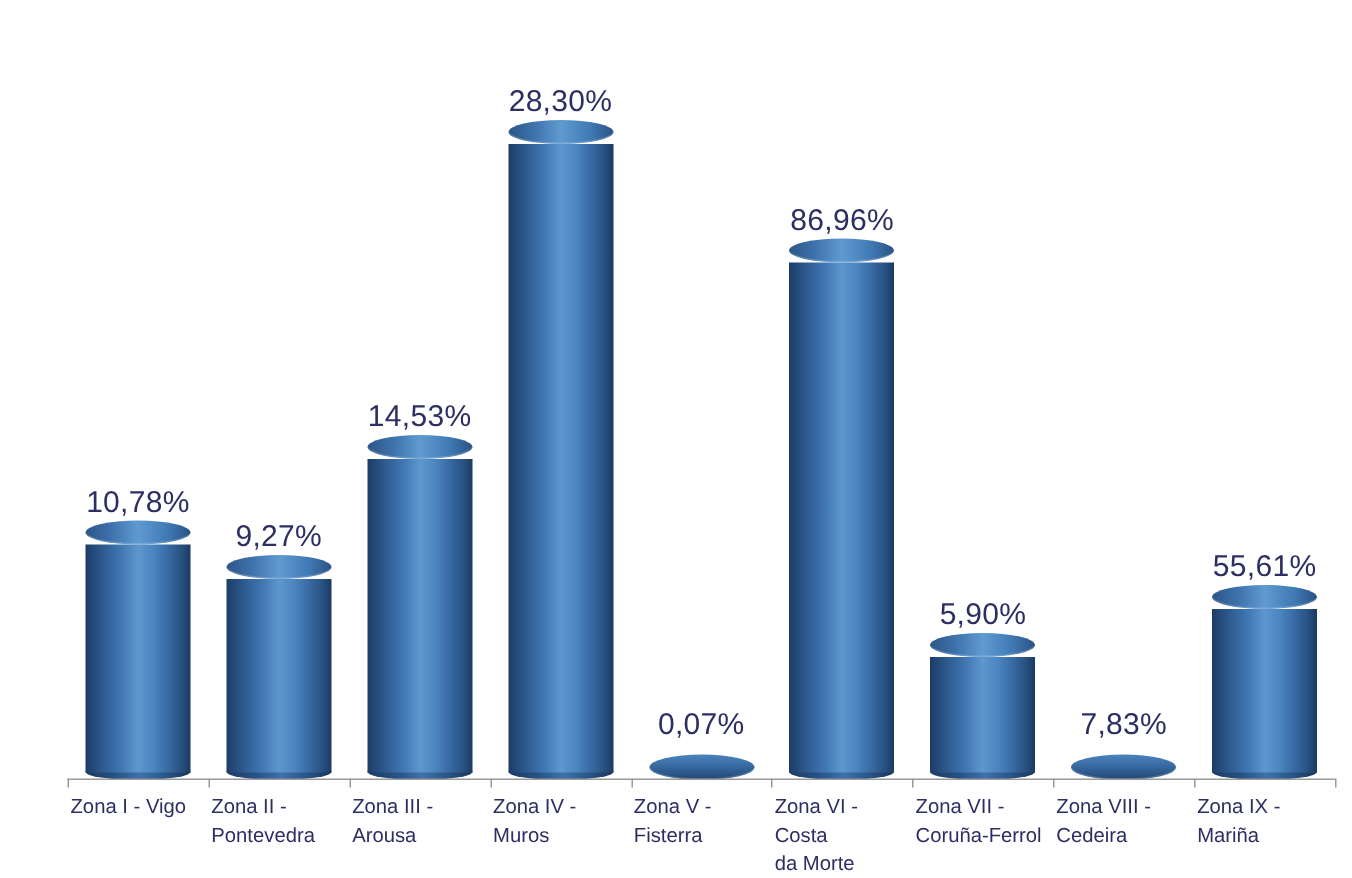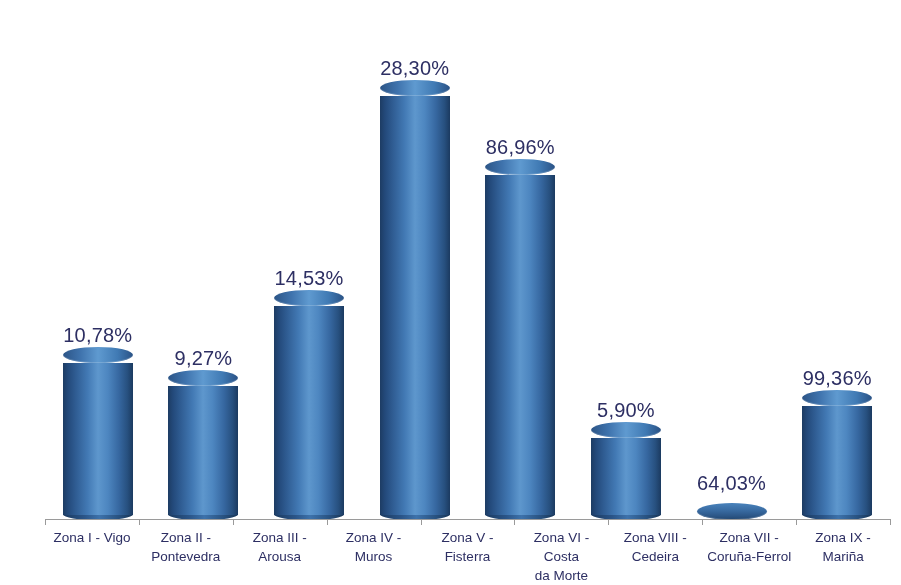--- a/index.html
+++ b/index.html
@@ -137,21 +137,21 @@
   #category-labels {
     position: absolute;
     left: 45px;
     top: 528px;
     width: 845px;
     height: 55px;
     display: flex;
   }
   .cat-label {
     flex: 1 1 0;
-    text-align: center;
+    text-align: left;
     font-size: 13.5px;
     line-height: 19px;
     color: #2d2f63;
     padding: 0 2px;
     box-sizing: border-box;
   }
 </style>
 </head>
 <body>
 
@@ -186,48 +186,54 @@
       </div>
       <div class="bar-col">
         <div class="cylinder" style="height: 432px;">
           <div class="cyl-bottom"></div>
           <div class="cyl-body" style="height: 419px;"></div>
           <div class="cyl-top" style="bottom: 424px;"></div>
         </div>
         <div class="bar-value-label" style="bottom: 440px;">28,30%</div>
       </div>
       <div class="bar-col">
+        <div class="cylinder flat" style="height: 17px;">
+          <div class="cyl-top"></div>
+        </div>
+        <div class="bar-value-label" style="bottom: 25px;">0,07%</div>
+      </div>
+      <div class="bar-col">
         <div class="cylinder" style="height: 353px;">
           <div class="cyl-bottom"></div>
           <div class="cyl-body" style="height: 340px;"></div>
           <div class="cyl-top" style="bottom: 345px;"></div>
         </div>
         <div class="bar-value-label" style="bottom: 361px;">86,96%</div>
       </div>
       <div class="bar-col">
         <div class="cylinder" style="height: 90px;">
           <div class="cyl-bottom"></div>
           <div class="cyl-body" style="height: 77px;"></div>
           <div class="cyl-top" style="bottom: 82px;"></div>
         </div>
         <div class="bar-value-label" style="bottom: 98px;">5,90%</div>
       </div>
       <div class="bar-col">
         <div class="cylinder flat" style="height: 17px;">
           <div class="cyl-top"></div>
         </div>
-        <div class="bar-value-label" style="bottom: 25px;">64,03%</div>
+        <div class="bar-value-label" style="bottom: 25px;">7,83%</div>
       </div>
       <div class="bar-col">
         <div class="cylinder" style="height: 122px;">
           <div class="cyl-bottom"></div>
           <div class="cyl-body" style="height: 109px;"></div>
           <div class="cyl-top" style="bottom: 114px;"></div>
         </div>
-        <div class="bar-value-label" style="bottom: 130px;">99,36%</div>
+        <div class="bar-value-label" style="bottom: 130px;">55,61%</div>
       </div>
     </div>
 
   <div id="category-axis"></div>
   <div id="axis-ticks">
       <div class="axis-tick" style="left: 45px;"></div>
       <div class="axis-tick" style="left: 139px;"></div>
       <div class="axis-tick" style="left: 233px;"></div>
       <div class="axis-tick" style="left: 327px;"></div>
       <div class="axis-tick" style="left: 421px;"></div>
@@ -238,18 +244,18 @@
       <div class="axis-tick" style="left: 890px;"></div>
     </div>
 
   <div id="category-labels">
       <div class="cat-label">Zona I - Vigo</div>
       <div class="cat-label">Zona II -<br>Pontevedra</div>
       <div class="cat-label">Zona III -<br>Arousa</div>
       <div class="cat-label">Zona IV -<br>Muros</div>
       <div class="cat-label">Zona V -<br>Fisterra</div>
       <div class="cat-label">Zona VI - Costa<br>da Morte</div>
+      <div class="cat-label">Zona VII -<br>Coruña-Ferrol</div>
       <div class="cat-label">Zona VIII -<br>Cedeira</div>
-      <div class="cat-label">Zona VII -<br>Coruña-Ferrol</div>
       <div class="cat-label">Zona IX -<br>Mariña</div>
     </div>
 
 </div>
 
 </body></html>

